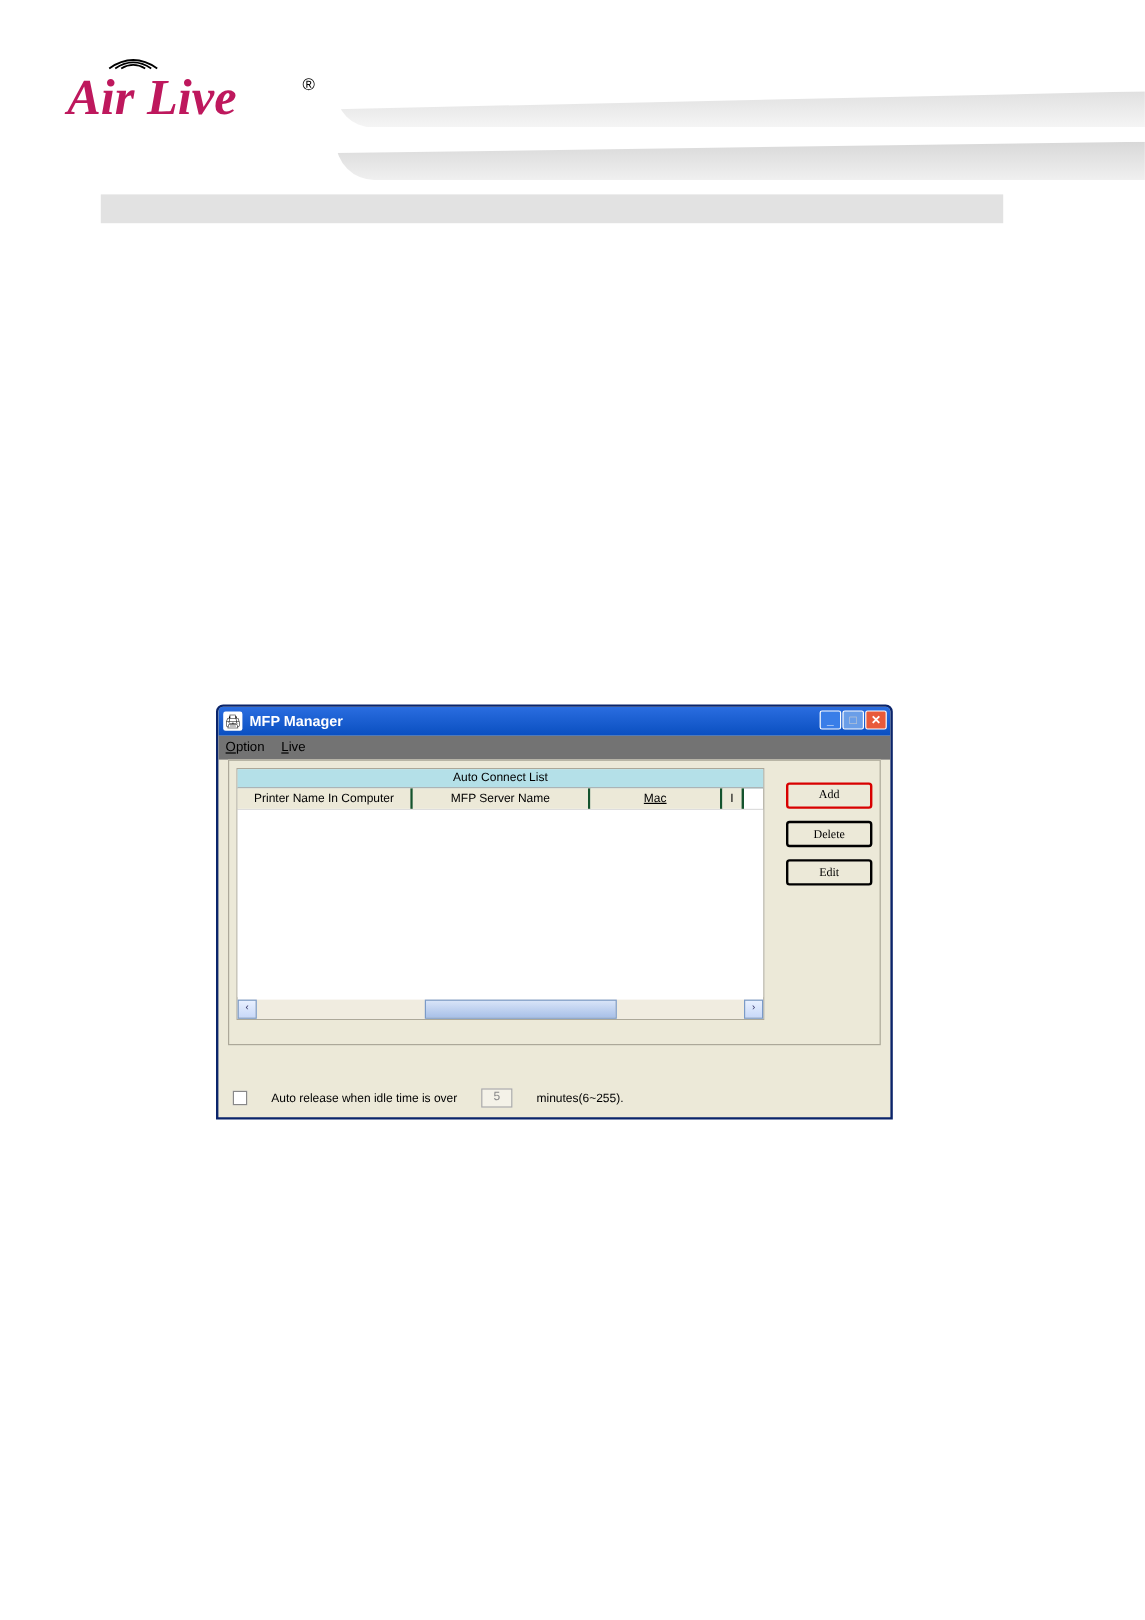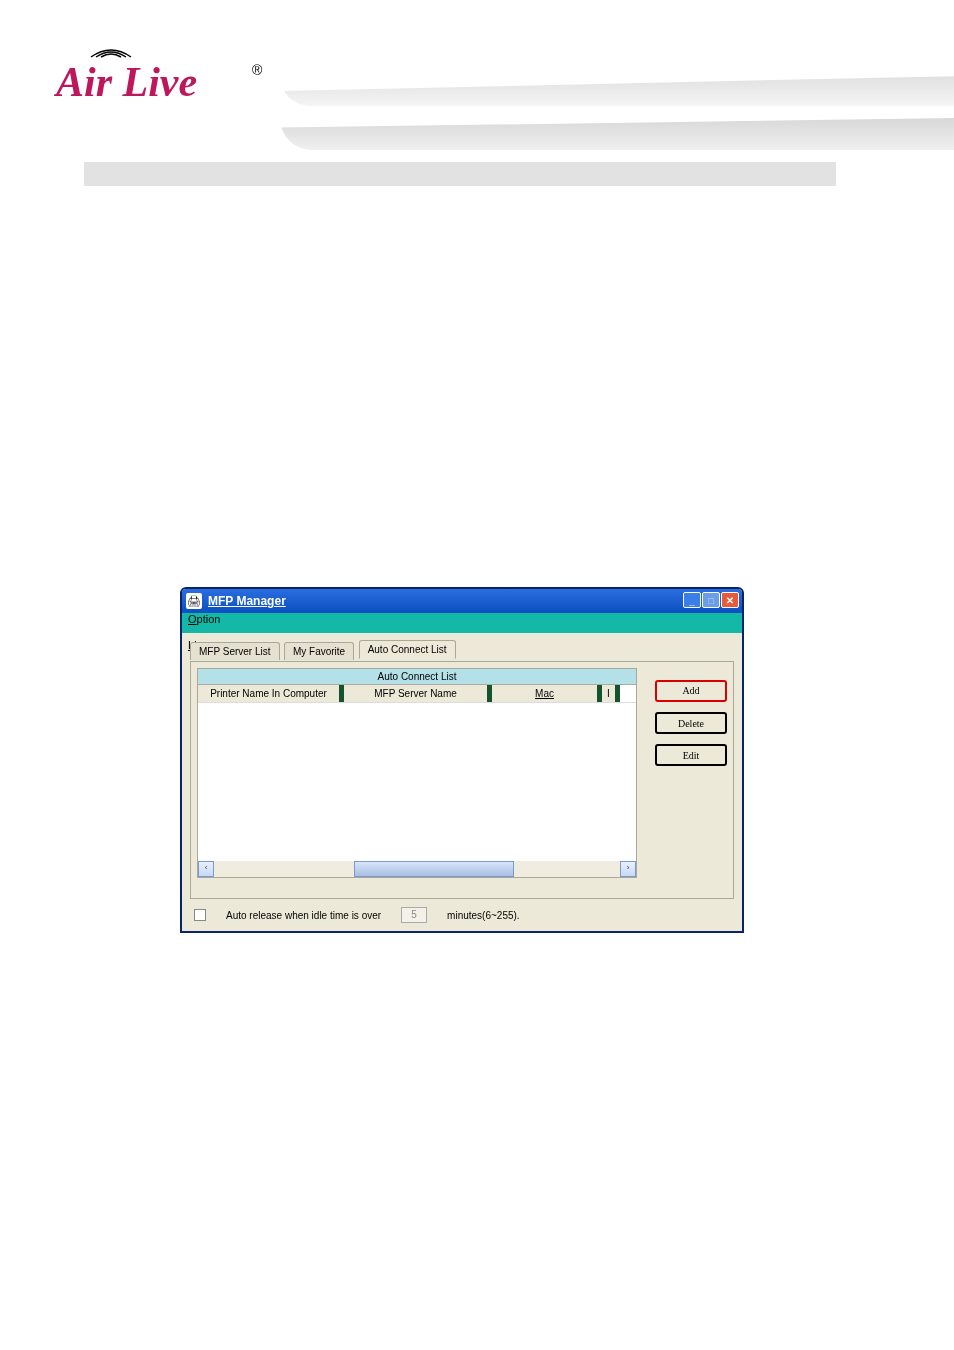--- a/index.html
+++ b/index.html
@@ -102,21 +102,20 @@
       display: flex;
       align-items: center;
       justify-content: center;
       margin-right: 6px;
       font-size: 11px;
     }
     .titlebar-text {
       color: #fff;
       font-weight: bold;
       font-size: 12px;
-      text-decoration: underline;
     }
     .window-controls {
       position: absolute;
       right: 3px;
       top: 3px;
       display: flex;
       gap: 1px;
     }
     .win-btn {
       width: 18px;
@@ -127,26 +126,26 @@
       align-items: center;
       justify-content: center;
       font-size: 10px;
       font-weight: bold;
     }
     .win-min { background: #3a7ee8; color: #fff; }
     .win-max { background: #6a9ee8; color: #d0d0d0; }
     .win-close { background: #e85a3a; color: #fff; }
     .menubar {
       height: 20px;
-      background: #14b8a6;
-      display: flex;
+      background: #737373;
+      display: flex;
+      align-items: center;
       padding: 0 6px;
       font-size: 11px;
       gap: 14px;
-      flex-direction: column;
     }
     .menu-item { text-decoration: underline; text-decoration-color: transparent; }
     .menu-item::first-letter { text-decoration: underline; }
     .tabs-area {
       margin: 6px 8px 0 8px;
       position: relative;
       height: 22px;
     }
     .tab {
       display: inline-block;
@@ -190,21 +189,21 @@
       line-height: 16px;
       border-bottom: 1px solid #aaa;
     }
     .table-cols {
       display: flex;
       height: 18px;
       border-bottom: 1px solid #ddd;
     }
     .col-head {
       background: #ece9d8;
-      border-right: 5px solid #14532d;
+      border-right: 2px solid #14532d;
       font-size: 10px;
       text-align: center;
       line-height: 18px;
       padding: 0 4px;
     }
     .col1 { width: 146px; }
     .col2 { width: 148px; text-align: center; }
     .col3 { width: 110px; text-decoration: underline; }
     .col4 { width: 18px; }
     .table-body {
@@ -312,25 +311,20 @@
       <div class="window-controls">
         <div class="win-btn win-min">_</div>
         <div class="win-btn win-max">□</div>
         <div class="win-btn win-close">✕</div>
       </div>
     </div>
     <div class="menubar">
       <span class="menu-item">Option</span>
       <span class="menu-item">Live</span>
     </div>
-    <div class="tabs-area">
-      <span class="tab inactive">MFP Server List</span>
-      <span class="tab inactive">My Favorite</span>
-      <span class="tab active">Auto Connect List</span>
-    </div>
     <div class="tab-panel">
       <div class="table-container">
         <div class="table-header-bar">Auto Connect List</div>
         <div class="table-cols">
           <div class="col-head col1">Printer Name In Computer</div>
           <div class="col-head col2">MFP Server Name</div>
           <div class="col-head col3">Mac</div>
           <div class="col-head col4">I</div>
         </div>
         <div class="table-body"></div>

